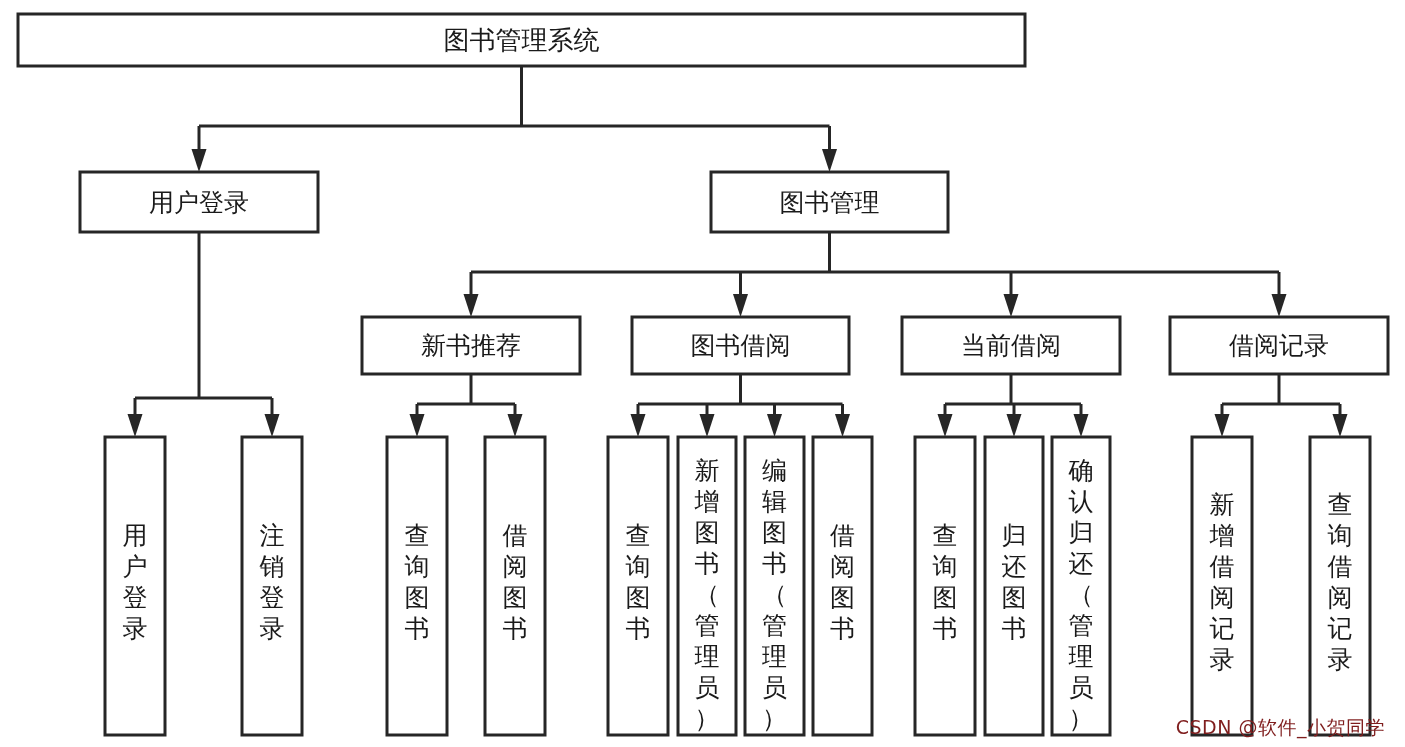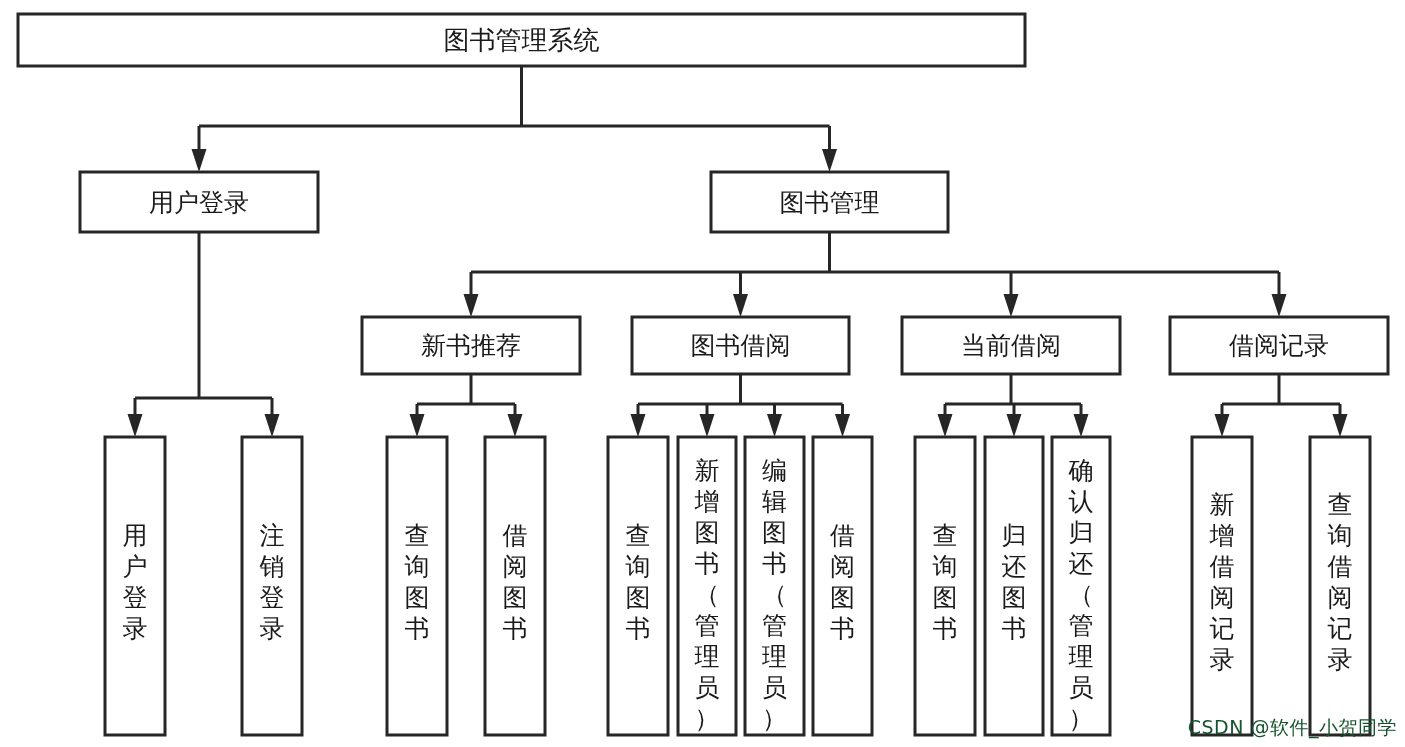--- a/index.html
+++ b/index.html
@@ -38,25 +38,25 @@
     stroke-width: 3;
     fill: none;
     stroke-linecap: butt;
   }
   .arrow-head {
     fill: #262626;
     stroke: none;
   }
   .watermark-text {
     position: absolute;
-    right: 8px;
+    right: 20px;
     bottom: 6px;
     font-family: "DejaVu Sans", "Liberation Sans", sans-serif;
     font-size: 19px;
-    color: #14532d;
+    color: #7f1d1d;
     white-space: nowrap;
     letter-spacing: 0.5px;
     user-select: none;
     margin-left: 26px;
   }
 </style>
 </head>
 <body>
 
 <div id="diagram-root">

